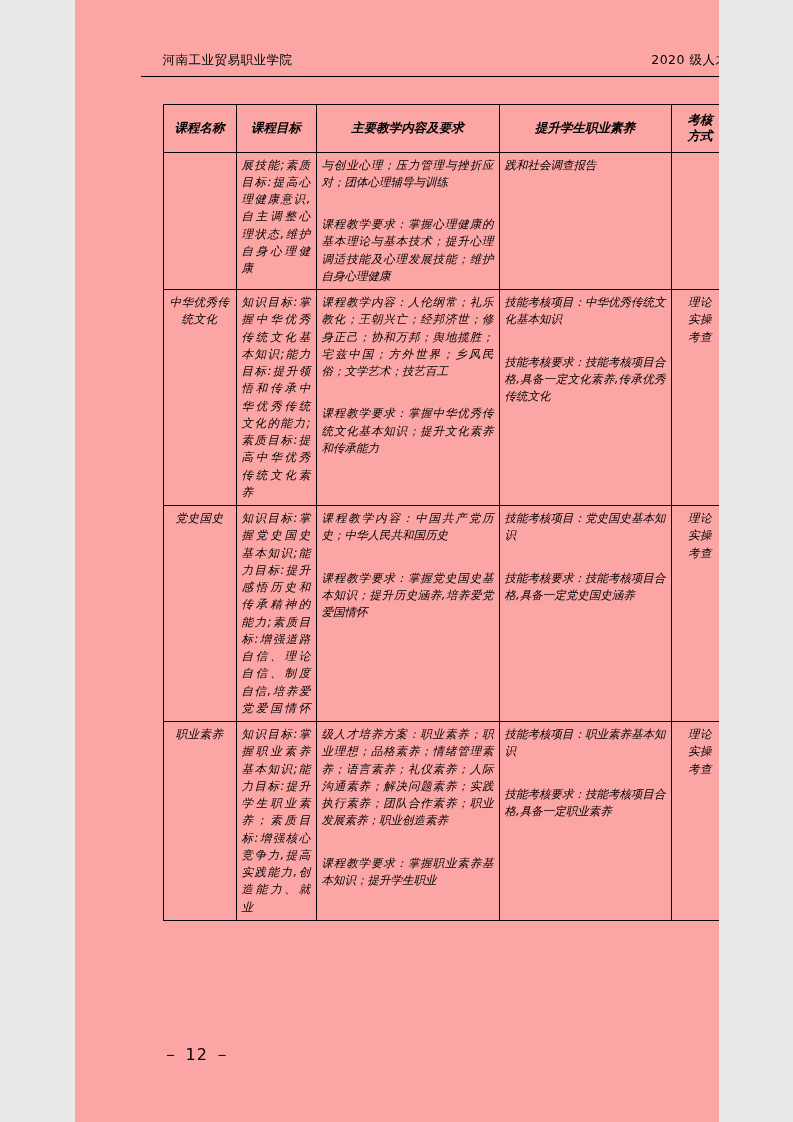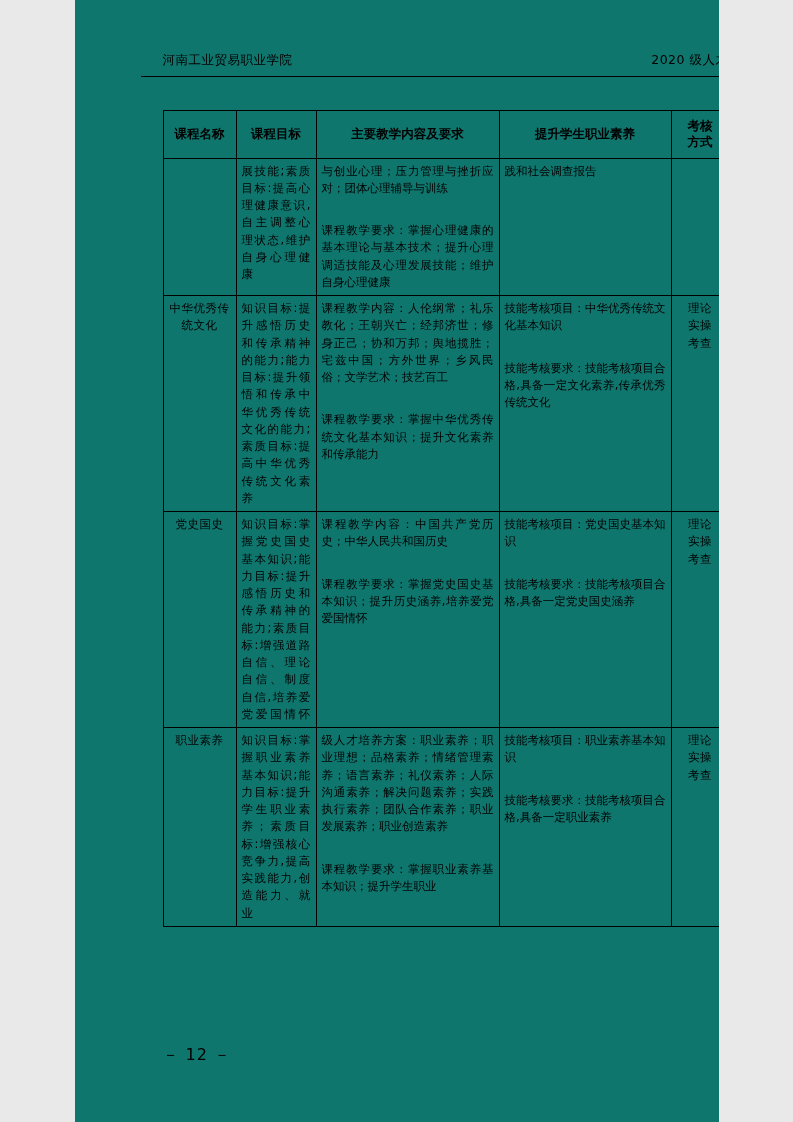--- a/index.html
+++ b/index.html
@@ -3,21 +3,21 @@
 <meta charset="utf-8">
 <style>
   html, body {
     margin: 0;
     padding: 0;
     background: #e9e9e9;
   }
   .page {
     width: 644px;
     height: 1122px;
-    background: #0f766e;
+    background: #fca5a5;
     position: relative;
     margin: 0 auto;
     font-family: "DejaVu Sans", "Liberation Sans", sans-serif;
     color: #000000;
     overflow: hidden;
   }
   .header {
     position: absolute;
     top: 52px;
     left: 88px;
@@ -30,23 +30,24 @@
   }
   .header-rule {
     position: absolute;
     top: 76px;
     left: 66px;
     width: 662px;
     border-top: 1px solid #000;
   }
   .table-wrap {
     position: absolute;
-    top: 110px;
+    top: 104px;
     left: 88px;
     width: 618px;
+    font-style: italic;
   }
   table.doc {
     border-collapse: collapse;
     width: 618px;
     table-layout: fixed;
   }
   table.doc td, table.doc th {
     border: 1px solid #000;
     vertical-align: top;
     padding: 4px 5px;
@@ -154,21 +155,21 @@
           <td class="c-method">
             <span class="method-line"></span>
             <span class="method-line"></span>
             <span class="method-line"></span>
           </td>
           <td class="c-hours"></td>
         </tr>
 
         <tr>
           <td class="c-name">中华优秀传统文化</td>
-          <td class="c-goal">知识目标:提升感悟历史和传承精神的能力;能力目标:提升领悟和传承中华优秀传统文化的能力;素质目标:提高中华优秀传统文化素养</td>
+          <td class="c-goal">知识目标:掌握中华优秀传统文化基本知识;能力目标:提升领悟和传承中华优秀传统文化的能力;素质目标:提高中华优秀传统文化素养</td>
           <td class="c-content">
             <p class="blk">课程教学内容：人伦纲常；礼乐教化；王朝兴亡；经邦济世；修身正己；协和万邦；舆地揽胜；宅兹中国；方外世界；乡风民俗；文学艺术；技艺百工</p>
             <p class="blk">课程教学要求：掌握中华优秀传统文化基本知识；提升文化素养和传承能力</p>
           </td>
           <td class="c-assess">
             <p class="blk">技能考核项目：中华优秀传统文化基本知识</p>
             <p class="blk">技能考核要求：技能考核项目合格,具备一定文化素养,传承优秀传统文化</p>
           </td>
           <td class="c-method">
             <span class="method-line">理论</span>

